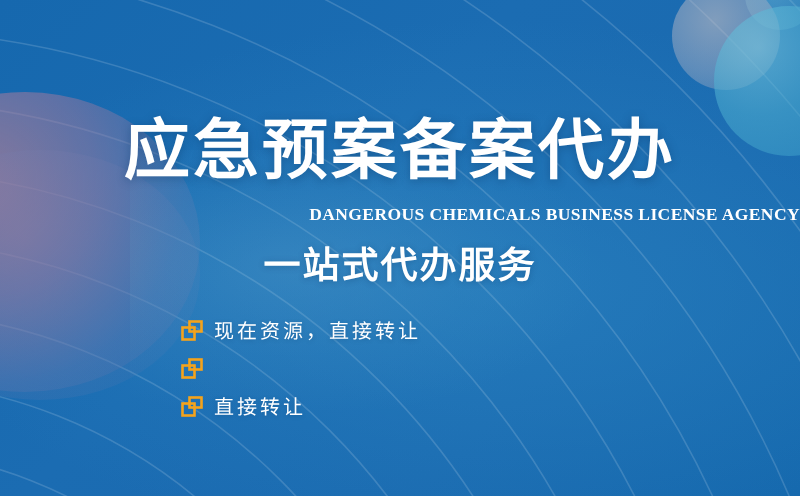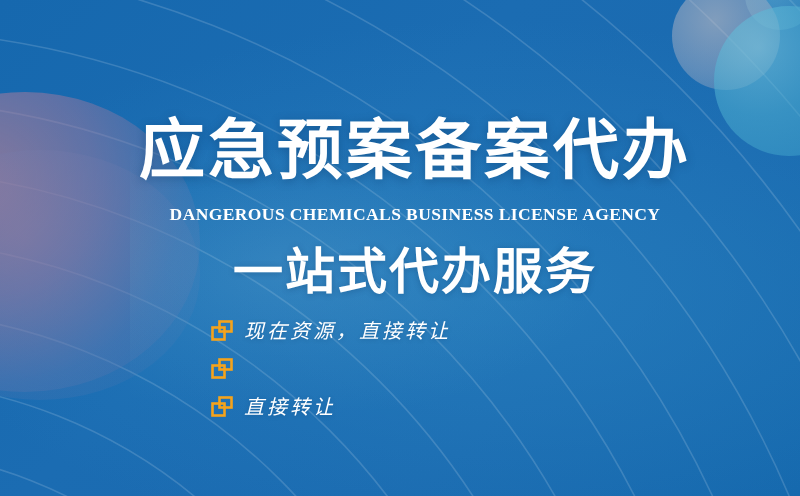--- a/index.html
+++ b/index.html
@@ -116,21 +116,20 @@
                 rgba(120,185,215,0.22) 0%,
                 rgba(90,165,205,0.10) 45%,
                 rgba(60,140,190,0.0) 75%);
     pointer-events: none;
   }
 
   
   .content {
     position: absolute;
     inset: 0;
-    margin-left: 30px;
   }
 
   .title {
     position: absolute;
     left: 0;
     right: 0;
     top: 118px;
     text-align: center;
     color: #ffffff;
     font-size: 66px;
@@ -140,59 +139,58 @@
     font-family: "DejaVu Sans", "Liberation Sans", sans-serif;
     text-shadow: 0 2px 10px rgba(10,50,95,0.35);
     white-space: nowrap;
   }
 
   .subtitle-en {
     position: absolute;
     left: 0;
     right: 0;
     top: 206px;
-    text-align: center;
+    text-align: right;
     color: #ffffff;
     font-size: 17.5px;
     line-height: 1;
     font-weight: 700;
     letter-spacing: 0.4px;
     font-family: "Liberation Serif", "DejaVu Serif", serif;
     white-space: nowrap;
   }
 
   .subtitle-cn {
     position: absolute;
     left: 0;
     right: 0;
     top: 247px;
     text-align: center;
     color: #ffffff;
-    font-size: 50px;
+    font-size: 37px;
     line-height: 1;
     font-weight: 700;
     letter-spacing: 2px;
     font-family: "DejaVu Sans", "Liberation Sans", sans-serif;
     white-space: nowrap;
     text-shadow: 0 1px 6px rgba(10,50,95,0.30);
   }
 
   .features {
     position: absolute;
     left: 180px;
     top: 318px;
     display: flex;
     flex-direction: column;
     gap: 12px;
   }
   .feature {
     display: flex;
     align-items: center;
     height: 26px;
-    font-style: italic;
   }
   .feature-icon {
     width: 24px;
     height: 24px;
     flex: 0 0 24px;
     margin-right: 10px;
     display: block;
   }
   .feature-icon svg { display: block; width: 24px; height: 24px; }
   .feature-label {

